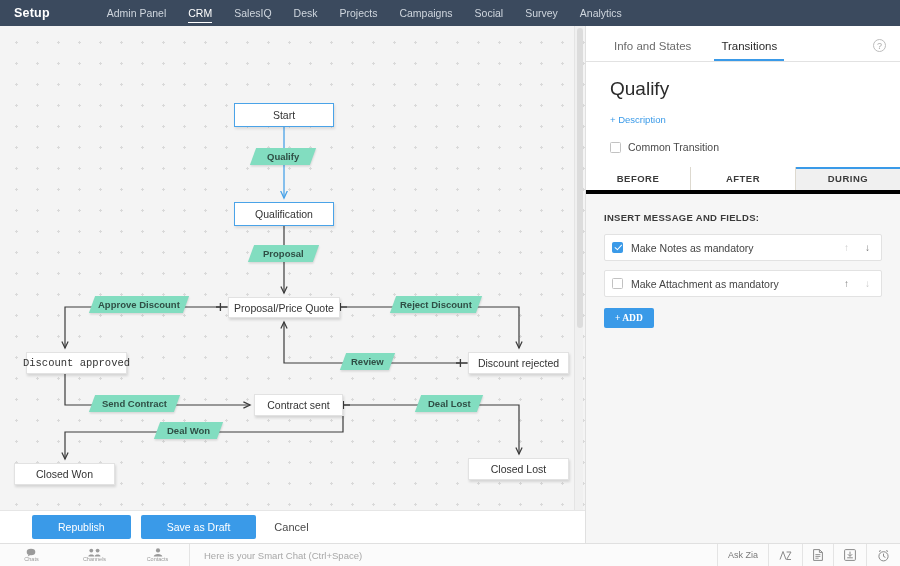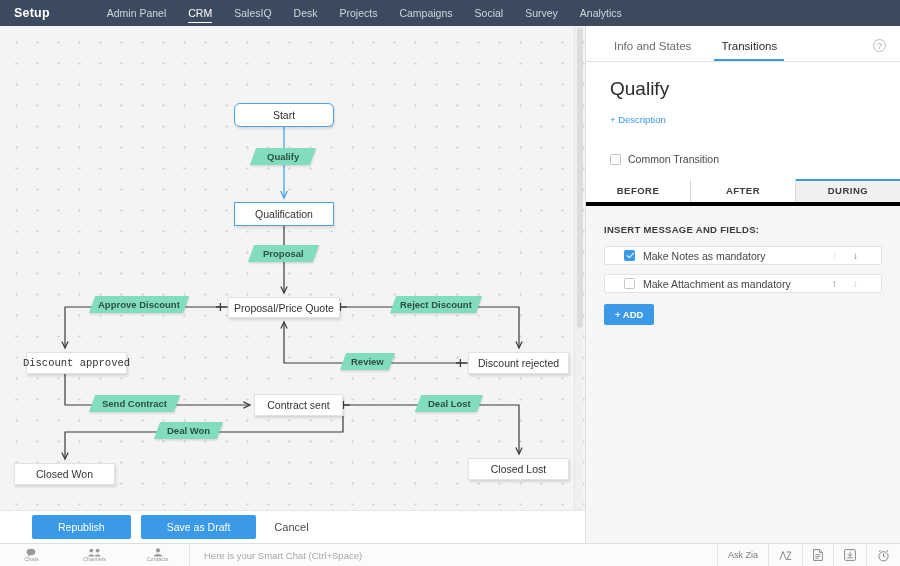--- a/index.html
+++ b/index.html
@@ -112,21 +112,21 @@
     height: 2px; background: #3a9ae8;
   }
   .help-icon {
     position: absolute; right: 14px; bottom: 9px;
     width: 13px; height: 13px; border-radius: 50%;
     border: 1px solid #bdbdbd; color: #aaa; font-size: 9px;
     display: flex; align-items: center; justify-content: center; cursor: pointer;
   }
   .panel-head { background: #ffffff; padding: 16px 24px 14px 24px; }
   .panel-title { font-size: 19px; color: #2b2b2b; font-weight: normal; margin-bottom: 9px; }
-  .desc-link { font-size: 9.5px; color: #3a9ae8; cursor: pointer; display: inline-block; margin-bottom: 28px; }
+  .desc-link { font-size: 9.5px; color: #3a9ae8; cursor: pointer; display: inline-block; margin-bottom: 16px; }
   .chk-row { display: flex; align-items: center; gap: 7px; }
   .chkbox {
     width: 11px; height: 11px; border: 1px solid #c2c2c2; background: #fff;
     border-radius: 1.5px; cursor: pointer; flex: none;
     display: flex; align-items: center; justify-content: center;
   }
   .chkbox.on { background: #3a9ae8; border-color: #3a9ae8; }
   .chkbox.on::after {
     content: ""; width: 3px; height: 6px; border: solid #fff;
     border-width: 0 1.6px 1.6px 0; transform: rotate(42deg) translate(-0.5px,-1px);
@@ -147,30 +147,30 @@
     background: #3a9ae8;
   }
 
   .panel-body { padding: 18px 18px 0 18px; }
   .section-label {
     font-size: 9.5px; font-weight: bold; color: #3b3b3b;
     letter-spacing: .3px; margin-bottom: 11px;
   }
   .field-row {
     background: #ffffff; border: 1px solid #e2e2e2; border-radius: 2px;
-    height: 19px; display: flex; align-items: center; padding: 0 19px;
+    height: 27px; display: flex; align-items: center; padding: 0 7px;
     margin-bottom: 9px; gap: 8px;
   }
   .field-row .chk-label { flex: 1; font-size: 10.5px; color: #444; }
   .arrow-btn { font-size: 10px; color: #c9c9c9; cursor: pointer; padding: 0 4px; }
   .arrow-btn.dark { color: #777; }
   .btn-add {
     background: #3a9ae8; color: #fff; border: none; border-radius: 2px;
     font-size: 9.5px; font-weight: bold; padding: 5px 11px; cursor: pointer;
-    margin-top: 2px; font-family: Liberation Sans, sans-serif;
+    margin-top: 2px; font-family: Liberation Serif, serif;
   }
 
   
   .footer {
     position: absolute; top: 543px; left: 0; width: 900px; height: 23px;
     background: #fbfbfb; border-top: 1px solid #e0e0e0;
     display: flex; align-items: center;
   }
   .foot-item {
     width: 63px; height: 23px; display: flex; flex-direction: column;
@@ -240,21 +240,21 @@
 
       <path d="M343,390 L343,406 L65,406 L65,433" stroke="#3b3b3b" stroke-width="1.2" fill="none" marker-end="url(#ah)"></path>
 
       <path d="M221,281 L227,281" stroke="#3b3b3b" stroke-width="1.2" marker-start="url(#bar)"></path>
       <path d="M341,281 L347,281" stroke="#3b3b3b" stroke-width="1.2" marker-start="url(#bar)"></path>
       <path d="M461,337 L467,337" stroke="#3b3b3b" stroke-width="1.2" marker-start="url(#bar)"></path>
       <path d="M344,379 L350,379" stroke="#3b3b3b" stroke-width="1.2" marker-start="url(#bar)"></path>
     </svg>
 
     <div id="nodes-layer">
-        <div class="node sel" style="left: 234px; top: 77px; width: 100px; height: 24px; border-radius: 6px;">Start</div>
+        <div class="node sel" style="left: 234px; top: 77px; width: 100px; height: 24px;">Start</div>
         <div class="node sel" style="left: 234px; top: 176px; width: 100px; height: 24px;">Qualification</div>
         <div class="node" style="left: 228px; top: 271px; width: 112px; height: 21px;">Proposal/Price Quote</div>
         <div class="node" style="left: 26px; top: 326px; width: 101px; height: 22px; font-family: Liberation Mono, monospace;">Discount approved</div>
         <div class="node" style="left: 468px; top: 326px; width: 101px; height: 22px;">Discount rejected</div>
         <div class="node" style="left: 254px; top: 368px; width: 89px; height: 22px;">Contract sent</div>
         <div class="node" style="left: 14px; top: 437px; width: 101px; height: 22px;">Closed Won</div>
         <div class="node" style="left: 468px; top: 432px; width: 101px; height: 22px;">Closed Lost</div>
       </div>
     <div id="trans-layer">
         <div class="trans" style="left: 253px; top: 122px; width: 60px;">

